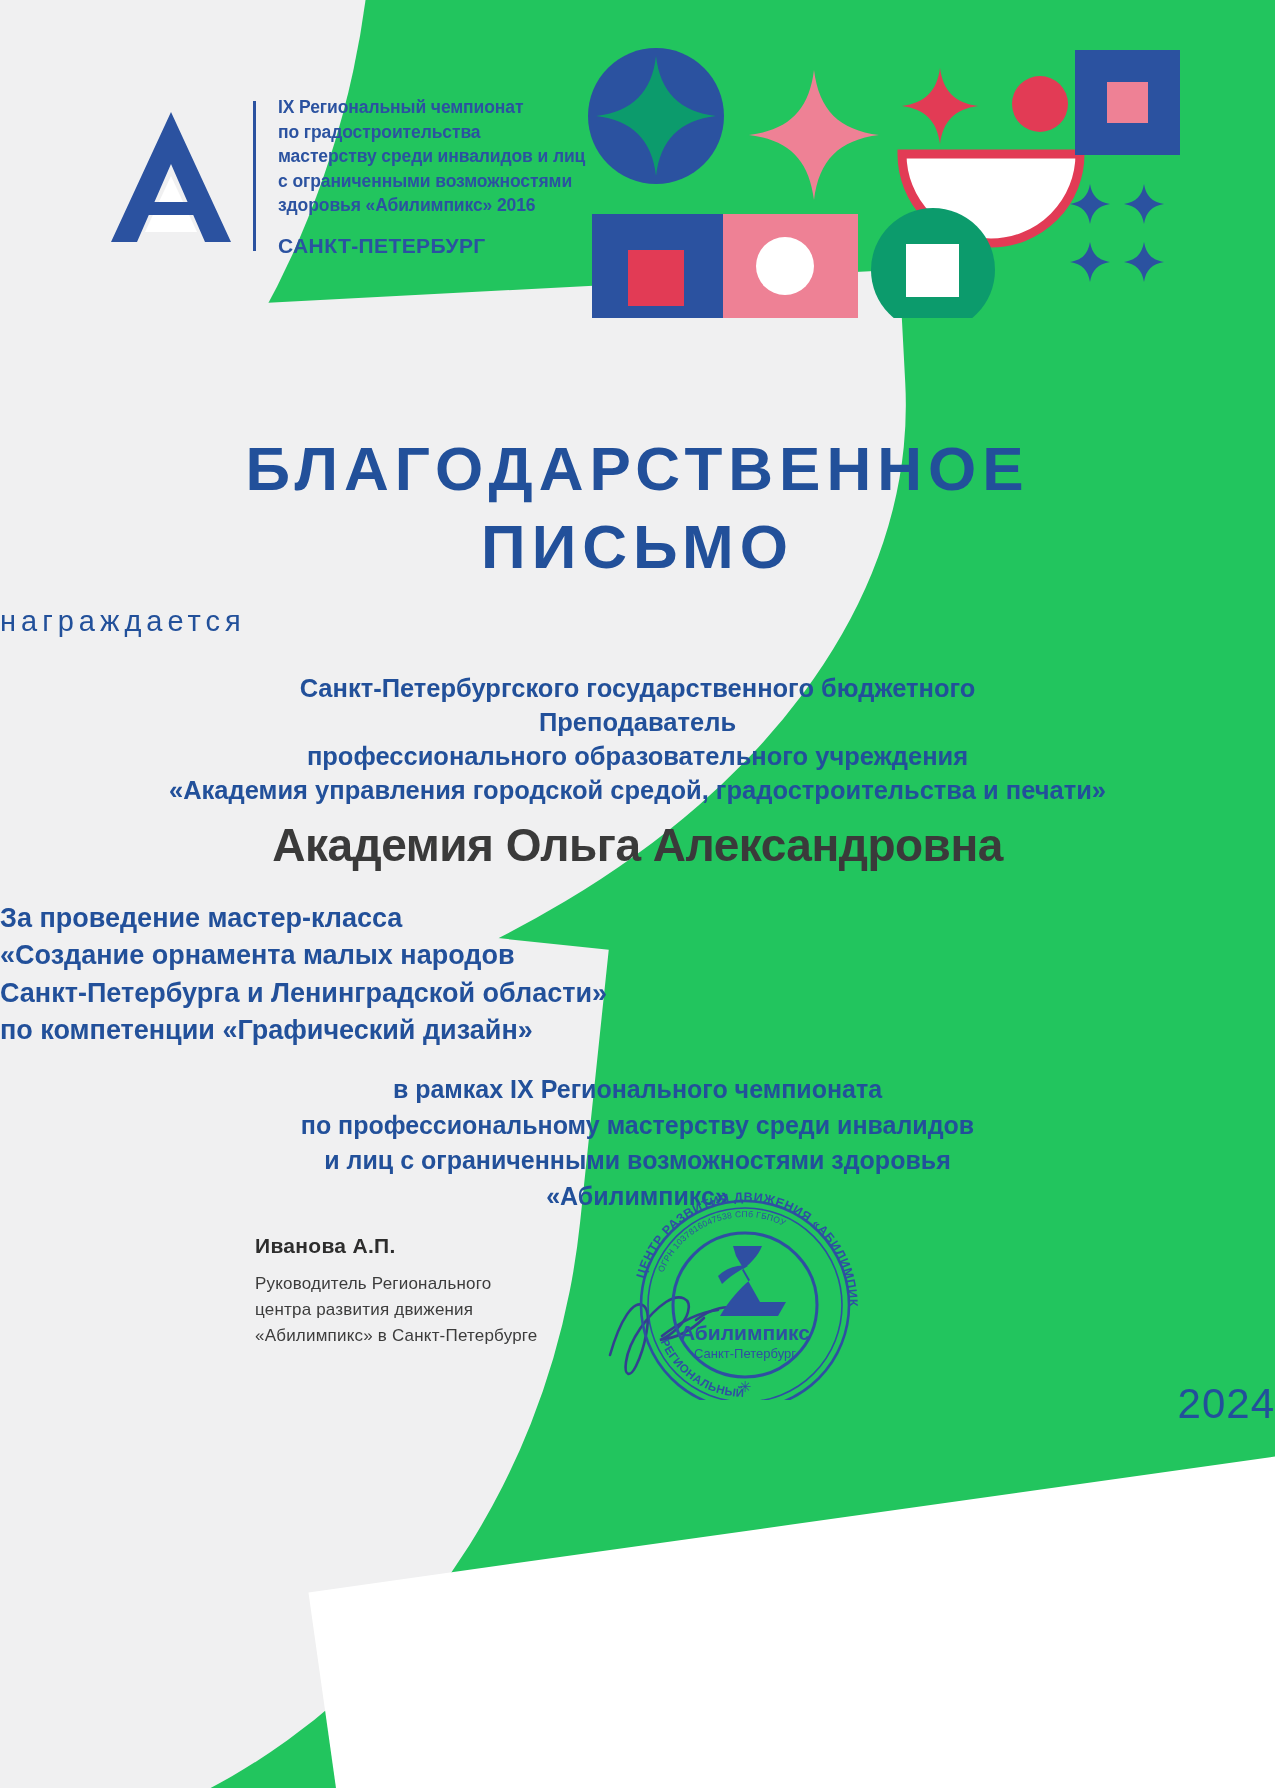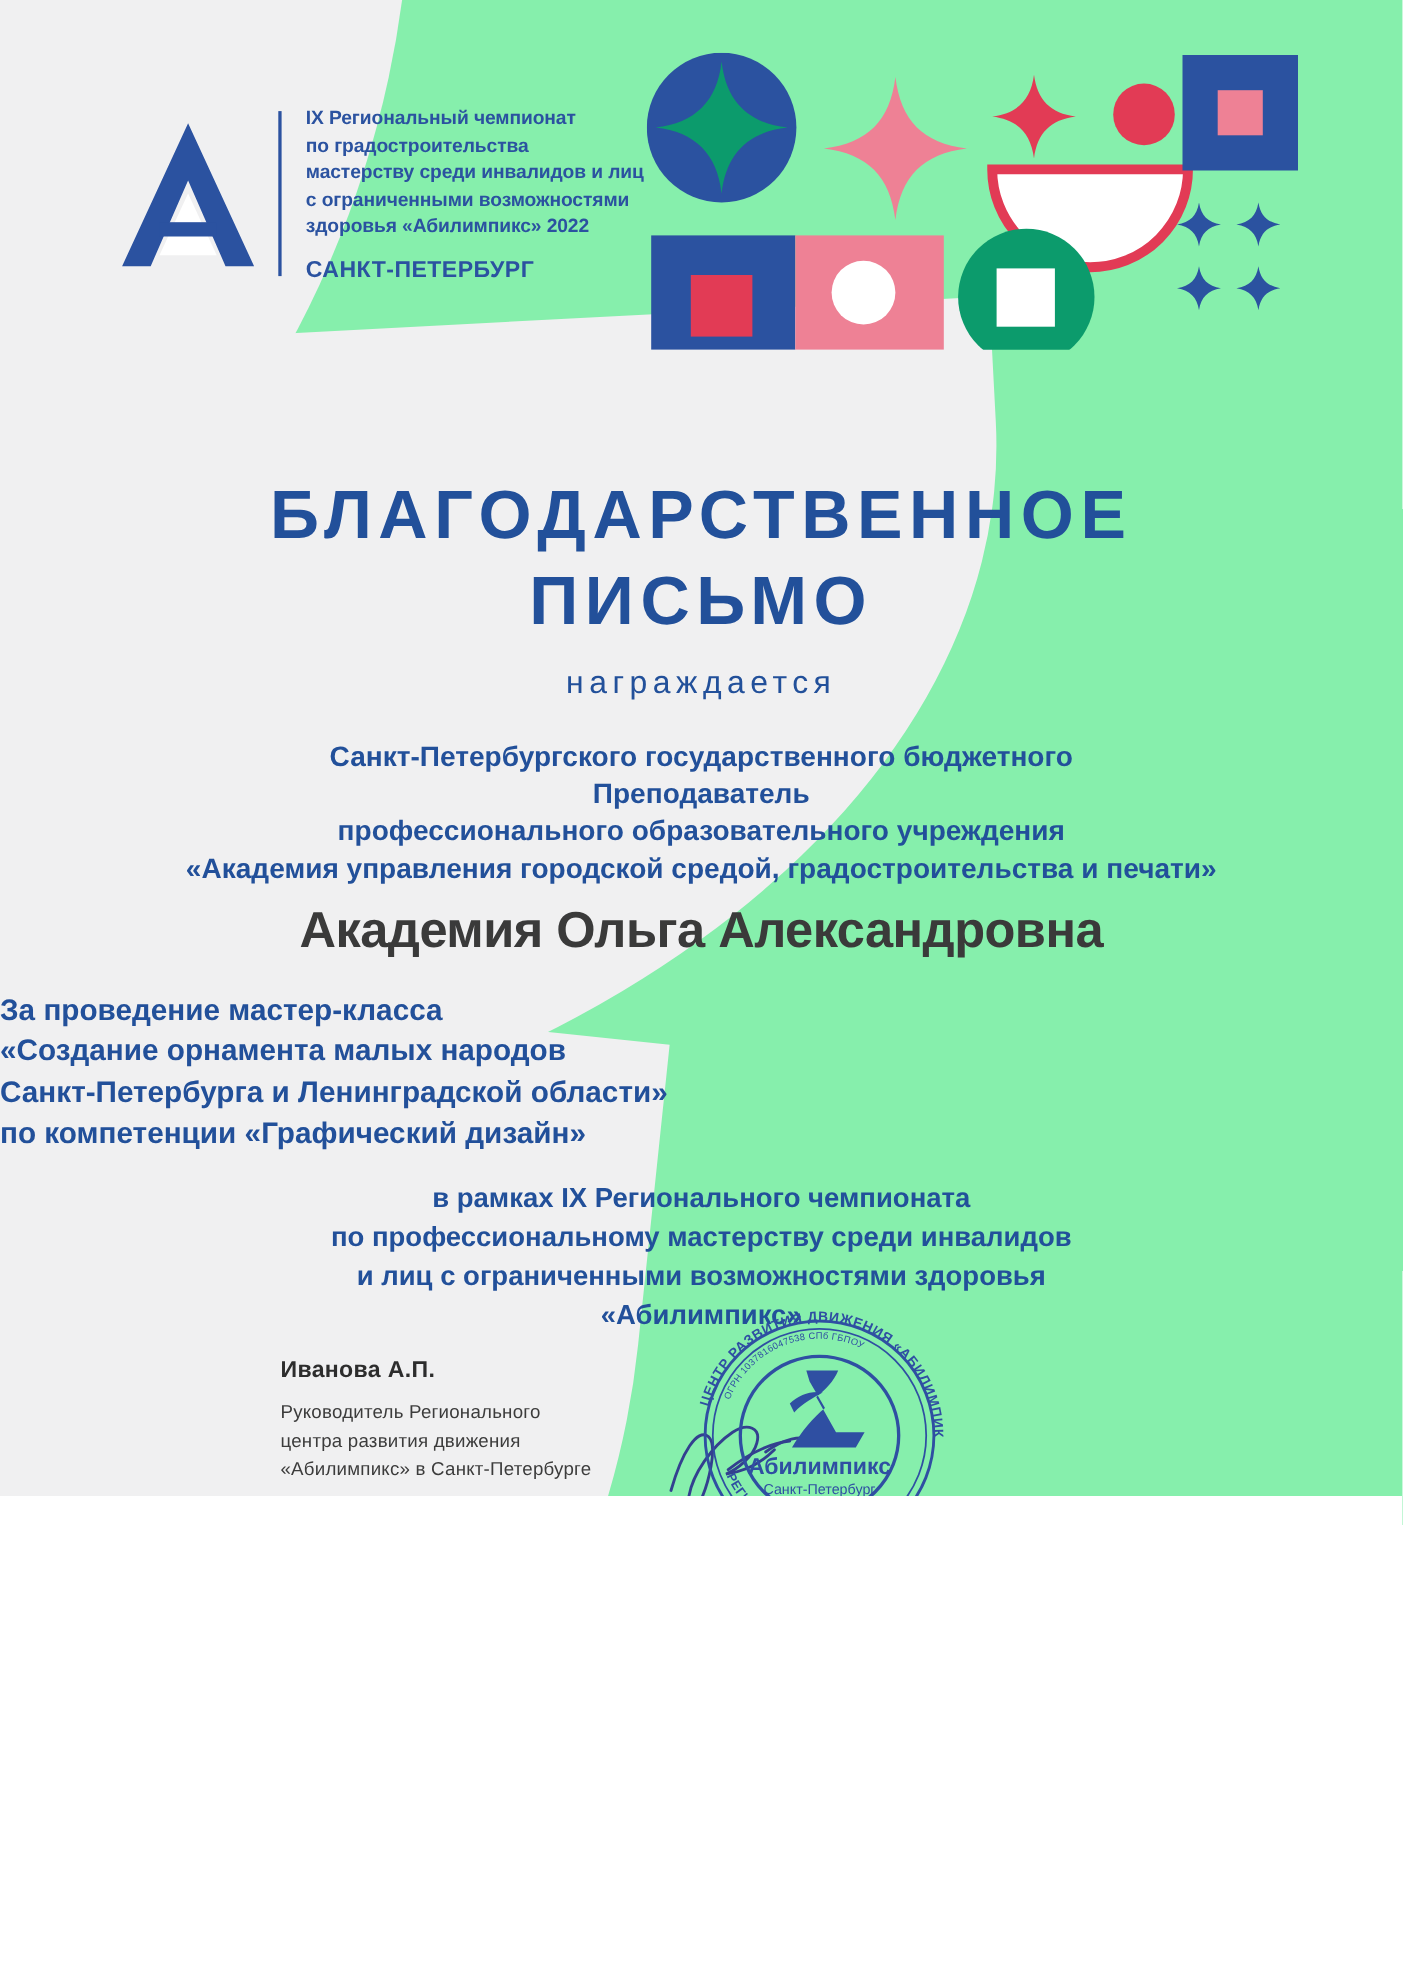--- a/index.html
+++ b/index.html
@@ -4,22 +4,22 @@
 <title>Благодарственное письмо</title>
 <style>
   html, body {
     margin: 0;
     padding: 0;
     background: #ffffff;
   }
   .page {
     position: relative;
     width: 1275px;
-    height: 1360px;
-    background: #86efac;
+    height: 1788px;
+    background: #22c55e;
     overflow: hidden;
     font-family: "Liberation Sans", "DejaVu Sans", sans-serif;
     color: #2b52a0;
   }
 
   
   .bg-swoosh-a,
   .bg-swoosh-b,
   .bg-swoosh-c {
     position: absolute;
@@ -127,21 +127,21 @@
     letter-spacing: 6px;
     line-height: 1.25;
     color: #22509a;
   }
 
   .awarded {
     position: absolute;
     left: 0;
     top: 605px;
     width: 1275px;
-    text-align: center;
+    text-align: left;
     font-size: 29px;
     letter-spacing: 5px;
     color: #22509a;
   }
 
   .org-block {
     position: absolute;
     left: 0;
     top: 672px;
     width: 1275px;
@@ -261,21 +261,21 @@
         <path d="M66 6 L126 136 L100 136 L66 58 L32 136 L6 136 Z" fill="#2b52a0"></path>
         <path d="M66 70 L92 126 L40 126 Z" fill="#ffffff"></path>
         <rect x="40" y="96" width="52" height="13" fill="#2b52a0"></rect>
       </svg>
       <div class="brand-rule"></div>
       <div class="brand-text">
         <div class="brand-line">IX Региональный чемпионат</div>
         <div class="brand-line">по градостроительства</div>
         <div class="brand-line">мастерству среди инвалидов и лиц</div>
         <div class="brand-line">с ограниченными возможностями</div>
-        <div class="brand-line">здоровья «Абилимпикс» 2022</div>
+        <div class="brand-line">здоровья «Абилимпикс» 2016</div>
         <div class="brand-city">САНКТ-ПЕТЕРБУРГ</div>
       </div>
     </div>
 
     <svg class="header-art" width="500" height="270" viewBox="0 0 500 270">
 
       <circle cx="68" cy="68" r="68" fill="#2b52a0"></circle>
       <path d="M68 8 C72 44 92 64 128 68 C92 72 72 92 68 128 C64 92 44 72 8 68 C44 64 64 44 68 8 Z" fill="#0c9b6c"></path>
 
       <path d="M226 22 C231 62 251 82 291 87 C251 92 231 112 226 152 C221 112 201 92 161 87 C201 82 221 62 226 22 Z" fill="#ee8195"></path>

